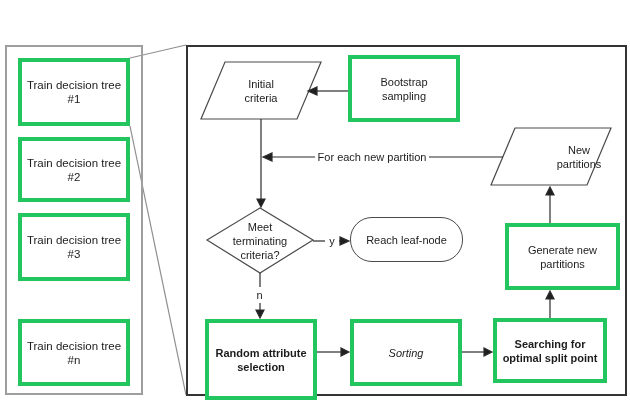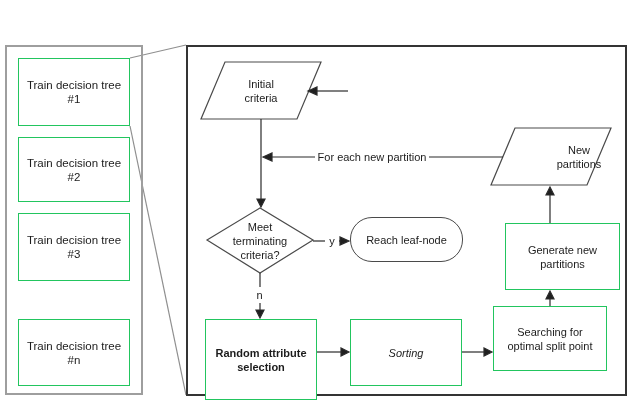--- a/index.html
+++ b/index.html
@@ -32,21 +32,21 @@
   .node {
     position: absolute;
     display: flex;
     align-items: center;
     justify-content: center;
     text-align: center;
     white-space: pre-line;
     line-height: 14px;
   }
   .node.rect {
-    border: 1px solid #22c55e;
+    border: 4px solid #22c55e;
     background: #ffffff;
     text-align: center;
   }
   .node.stadium {
     border: 1px solid #4a4a4a;
     background: #ffffff;
     border-radius: 22px;
   }
   .node.train { font-size: 11.5px; }
   .edge-label {
@@ -113,38 +113,40 @@
   <div class="node rect train" style="left:18px; top:213px; width:112px; height:68px;">Train decision tree
 #3</div>
   <div class="node rect train" style="left:18px; top:319px; width:112px; height:67px;">Train decision tree
 #n</div>
 
   <div class="panel main-group" style="left:186px; top:45px; width:441px; height:351px;"></div>
 
   <div class="node" style="left:211px; top:62px; width:100px; height:57px;">Initial
 criteria</div>
 
+  <div class="node rect" style="left:348px; top:55px; width:112px; height:67px;">Bootstrap
+sampling</div>
 
   <div class="node" style="left:529px; top:128px; width:100px; height:57px;">New
 partitions</div>
 
   <div class="node" style="left:210px; top:210px; width:100px; height:61px;">Meet
 terminating
 criteria?</div>
 
   <div class="node stadium" style="left:350px; top:217px; width:113px; height:45px;">Reach leaf-node</div>
 
   <div class="node rect" style="left:493px; top:223px; width:115px; height:67px;margin-left:12px;">Generate new
 partitions</div>
 
   <div class="node rect" style="left:205px; top:319px; width:112px; height:81px;font-weight:bold;">Random attribute
 selection</div>
 
   <div class="node rect" style="left:350px; top:319px; width:112px; height:67px;font-style:italic;">Sorting</div>
 
-  <div class="node rect" style="left:493px; top:306px; width:114px; height:65px;">Searching for
+  <div class="node rect" style="left:493px; top:318px; width:114px; height:65px;font-weight:bold;">Searching for
 optimal split point</div>
 
   <div class="edge-label" style="left:315px; top:150px; width:114px; height:14px;">For each new partition</div>
   <div class="edge-label" style="left:325px; top:233px; width:14px; height:16px;">y</div>
   <div class="edge-label" style="left:252px; top:287px; width:15px; height:16px;">n</div>
 
 </div>
 
 </body></html>

